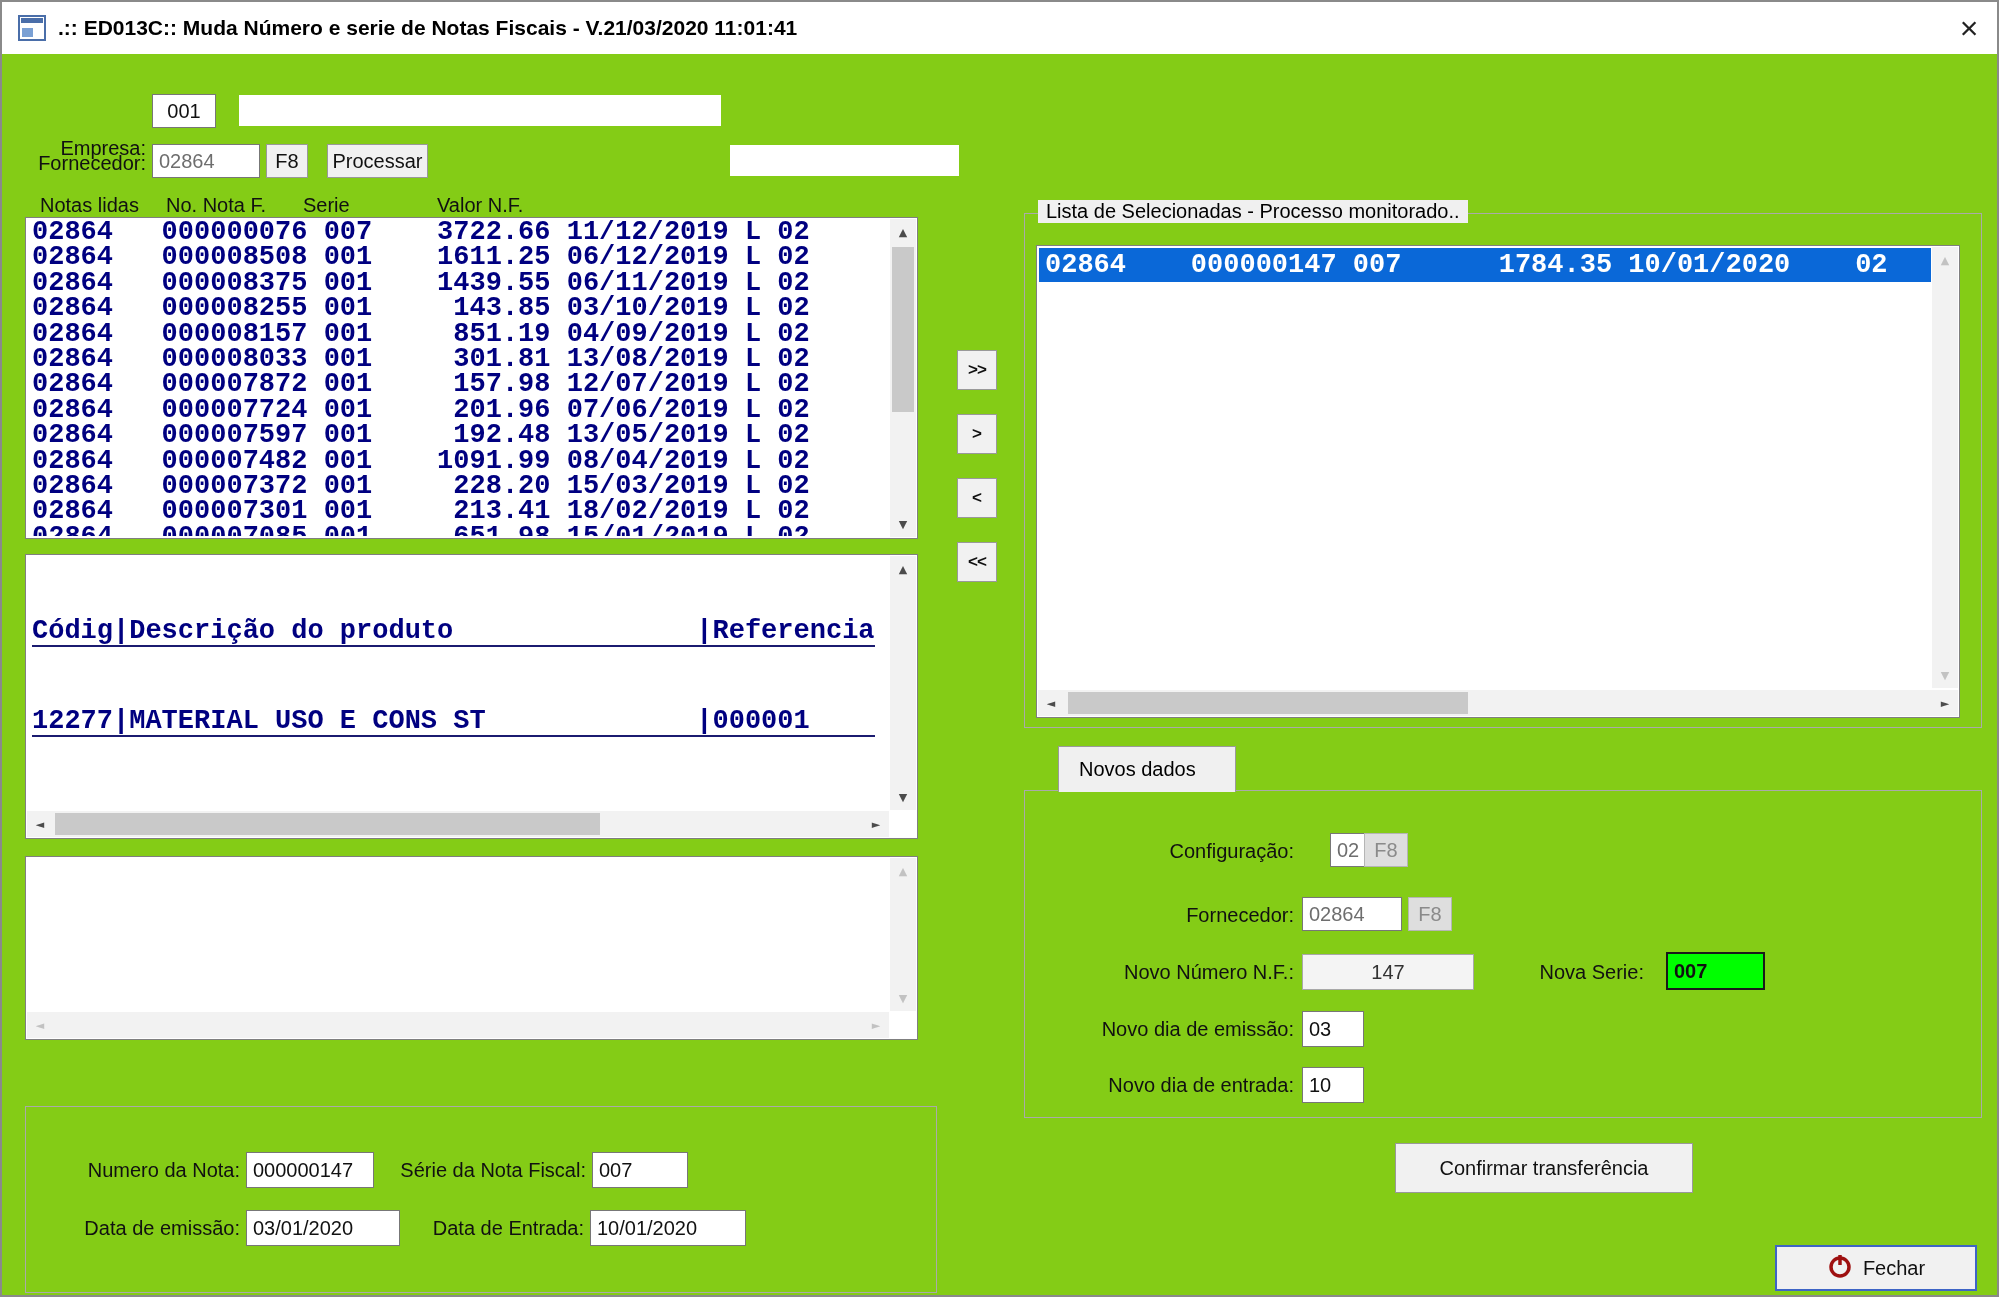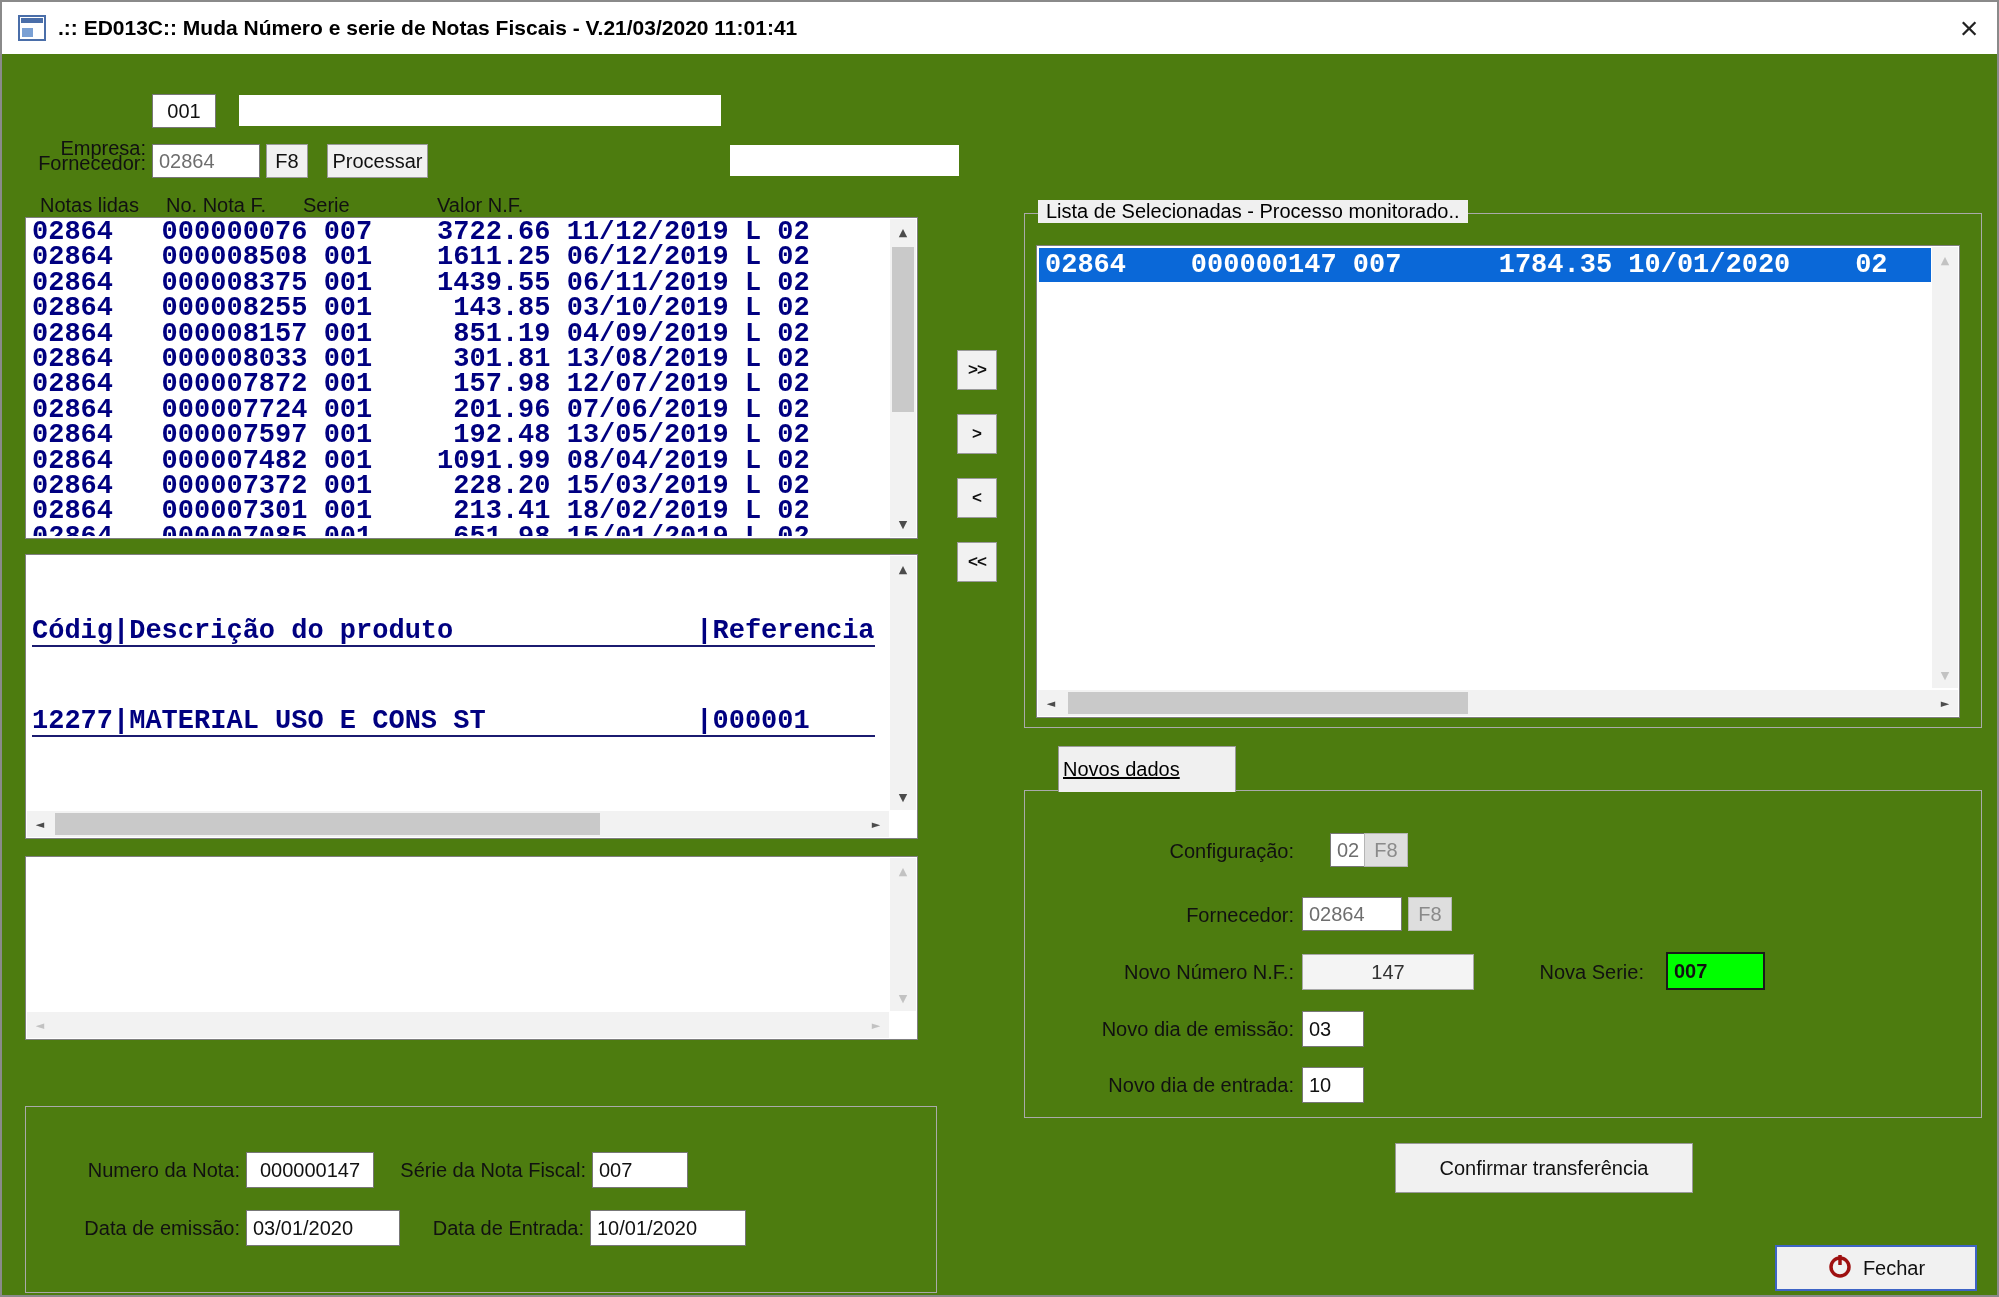--- a/index.html
+++ b/index.html
@@ -1,19 +1,19 @@
 <!DOCTYPE html>
 <html><head>
 <meta charset="utf-8">
 <style>
   * { margin:0; padding:0; box-sizing:border-box; }
   html,body { width:1999px; height:1297px; }
   body { font-family:"Liberation Sans",sans-serif; background:#fff; }
 
-  .window { position:relative; width:1999px; height:1297px; background:#4d7c0f;
+  .window { position:relative; width:1999px; height:1297px; background:#84cc16;
             border:2px solid #8a8a8a; overflow:hidden; }
 
   
   .win-label { position:absolute; font-size:20px; color:#111; line-height:22px; white-space:nowrap; }
   .ra { text-align:right; }
   .win-input { position:absolute; background:#fff; border:1px solid #777; font-size:20px;
                color:#111; padding:0 6px; font-family:"Liberation Sans",sans-serif; outline:none; }
   .win-btn { position:absolute; background:#f1f1f1; border:1px solid #999; font-size:20px;
              color:#111; display:flex; align-items:center; justify-content:center; cursor:default; }
   .win-btn.dis { color:#8a8a8a; background:#dedede; border-color:#b5b5b5; }
@@ -82,21 +82,21 @@
   [data-name="move-left-button"]{left:955px;top:476px;width:40px;height:40px;font-size:17px;font-weight:700;}
   [data-name="move-all-left-button"]{left:955px;top:540px;width:40px;height:40px;font-size:17px;font-weight:700;letter-spacing:-1px;}
 
   
   [data-name="selecionadas-group"]{left:1022px;top:211px;width:958px;height:515px;}
   [data-name="selecionadas-title"]{left:1036px;top:198px;}
   [data-name="selecionadas-listbox"]{left:1034px;top:243px;width:924px;height:473px;}
   .lbr .vscroll{bottom:29px;}  .lbr .lb-content{bottom:30px;}  .lbr .hscroll{right:1px;}
   [data-name="selecionadas-hscroll-thumb"]{left:30px;width:400px;}
 
-  [data-name="novos-dados-tab"]{left:1056px;top:744px;width:178px;height:46px;padding-left:4px;text-decoration:underline;}
+  [data-name="novos-dados-tab"]{left:1056px;top:744px;width:178px;height:46px;padding-left:20px;}
   [data-name="novos-dados-group"]{left:1022px;top:788px;width:958px;height:328px;}
   [data-name="configuracao-label"]{left:1000px;top:838px;width:292px;}
   [data-name="configuracao-input"]{left:1300px;top:831px;width:52px;height:34px;color:#6e6e6e;margin-left:28px;}
   [data-name="configuracao-f8-button"]{left:1362px;top:831px;width:44px;height:34px;}
   [data-name="novos-fornecedor-label"]{left:1000px;top:902px;width:292px;}
   [data-name="novos-fornecedor-input"]{left:1300px;top:895px;width:100px;height:34px;color:#6e6e6e;}
   [data-name="novos-fornecedor-f8-button"]{left:1406px;top:895px;width:44px;height:34px;}
   [data-name="novo-numero-label"]{left:1000px;top:959px;width:292px;}
   [data-name="novo-numero-input"]{left:1300px;top:952px;width:172px;height:36px;text-align:center;background:#f4f4f4;border-color:#a8a8a8;color:#333;}
   [data-name="nova-serie-label"]{left:1480px;top:959px;width:162px;}
@@ -105,21 +105,21 @@
   [data-name="novo-dia-emissao-input"]{left:1300px;top:1009px;width:62px;height:36px;}
   [data-name="novo-dia-entrada-label"]{left:1000px;top:1072px;width:292px;}
   [data-name="novo-dia-entrada-input"]{left:1300px;top:1065px;width:62px;height:36px;}
   [data-name="confirmar-button"]{left:1393px;top:1141px;width:298px;height:50px;}
   [data-name="fechar-button"]{left:1773px;top:1243px;width:202px;height:46px;border:2px solid #3e64c6;gap:10px;}
 
   
   [data-name="detalhe-tab"]{left:23px;top:1061px;width:240px;height:44px;padding-left:14px;}
   [data-name="detalhe-group"]{left:23px;top:1104px;width:912px;height:187px;}
   [data-name="numero-nota-label"]{left:40px;top:1157px;width:198px;}
-  [data-name="numero-nota-input"]{left:244px;top:1150px;width:128px;height:36px;text-align:center;}
+  [data-name="numero-nota-input"]{left:244px;top:1150px;width:128px;height:36px;}
   [data-name="serie-fiscal-label"]{left:372px;top:1157px;width:212px;}
   [data-name="serie-fiscal-input"]{left:590px;top:1150px;width:96px;height:36px;}
   [data-name="data-emissao-label"]{left:40px;top:1215px;width:198px;}
   [data-name="data-emissao-input"]{left:244px;top:1208px;width:154px;height:36px;}
   [data-name="data-entrada-label"]{left:400px;top:1215px;width:182px;text-align:right;}
   [data-name="data-entrada-input"]{left:588px;top:1208px;width:156px;height:36px;}
 </style>
 </head>
 <body>
 

